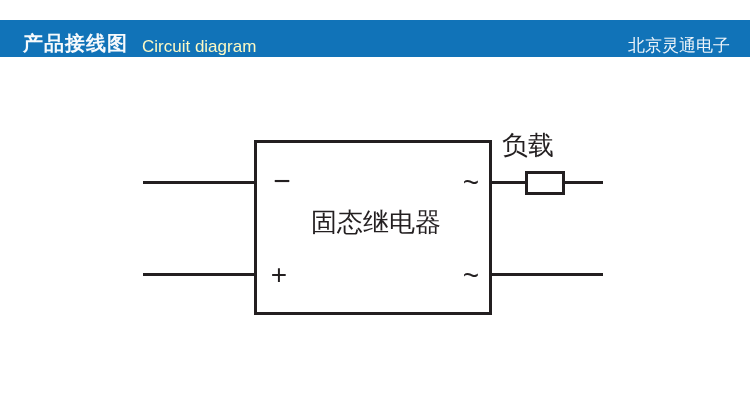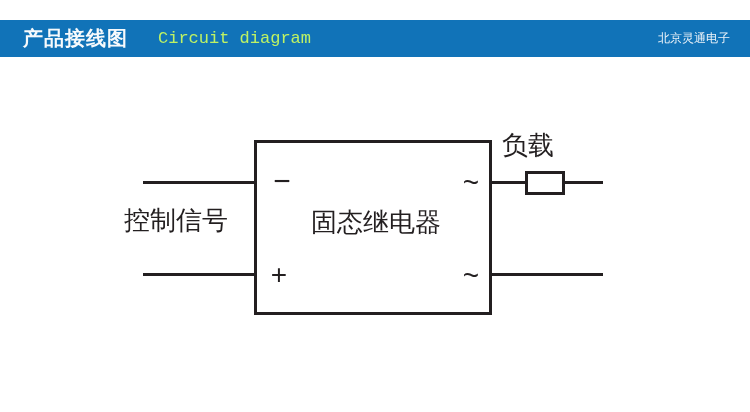--- a/index.html
+++ b/index.html
@@ -6,41 +6,40 @@
   html, body { width: 750px; height: 412px; background: #ffffff; overflow: hidden; }
   body { font-family: "Liberation Sans", "DejaVu Sans", sans-serif; position: relative; }
 
   
   .header-bar {
     position: absolute;
     left: 0; top: 20px;
     width: 750px; height: 37px;
     background: #1173b8;
     display: flex;
-    align-items: center;
+    align-items: flex-end;
     padding: 0 20px 0 23px;
   }
   .header-title-zh {
     color: #f7fafc;
     font-size: 20px;
     font-weight: bold;
     letter-spacing: 1px;
     white-space: nowrap;
   }
   .header-title-en {
-    color: #bef264;
+    color: #fef9c3;
     font-size: 17px;
     font-weight: normal;
-    margin-left: 30px;
+    margin-left: 14px;
     white-space: nowrap;
-    font-family: Liberation Mono, monospace;
   }
   .header-company {
     color: #eef4f9;
-    font-size: 12px;
+    font-size: 17px;
     margin-left: auto;
     white-space: nowrap;
   }
 
   
   .diagram {
     position: absolute;
     left: 0; top: 57px;
     width: 750px; height: 355px;
   }
@@ -110,21 +109,20 @@
   <div class="wire wire-left-top"></div>
   <div class="wire wire-left-bottom"></div>
 
   <div class="relay-box"></div>
 
   <div class="wire wire-right-top-a"></div>
   <div class="load-resistor"></div>
   <div class="wire wire-right-top-b"></div>
   <div class="wire wire-right-bottom"></div>
 
-  <span class="dlabel label-control">控制信号</span>
   <span class="dlabel label-relay">固态继电器</span>
   <span class="dlabel label-load">负载</span>
 
   <span class="terminal term-minus">−</span>
   <span class="terminal term-plus">+</span>
   <span class="terminal term-ac-top">~</span>
   <span class="terminal term-ac-bot">~</span>
 
 </div>
 

